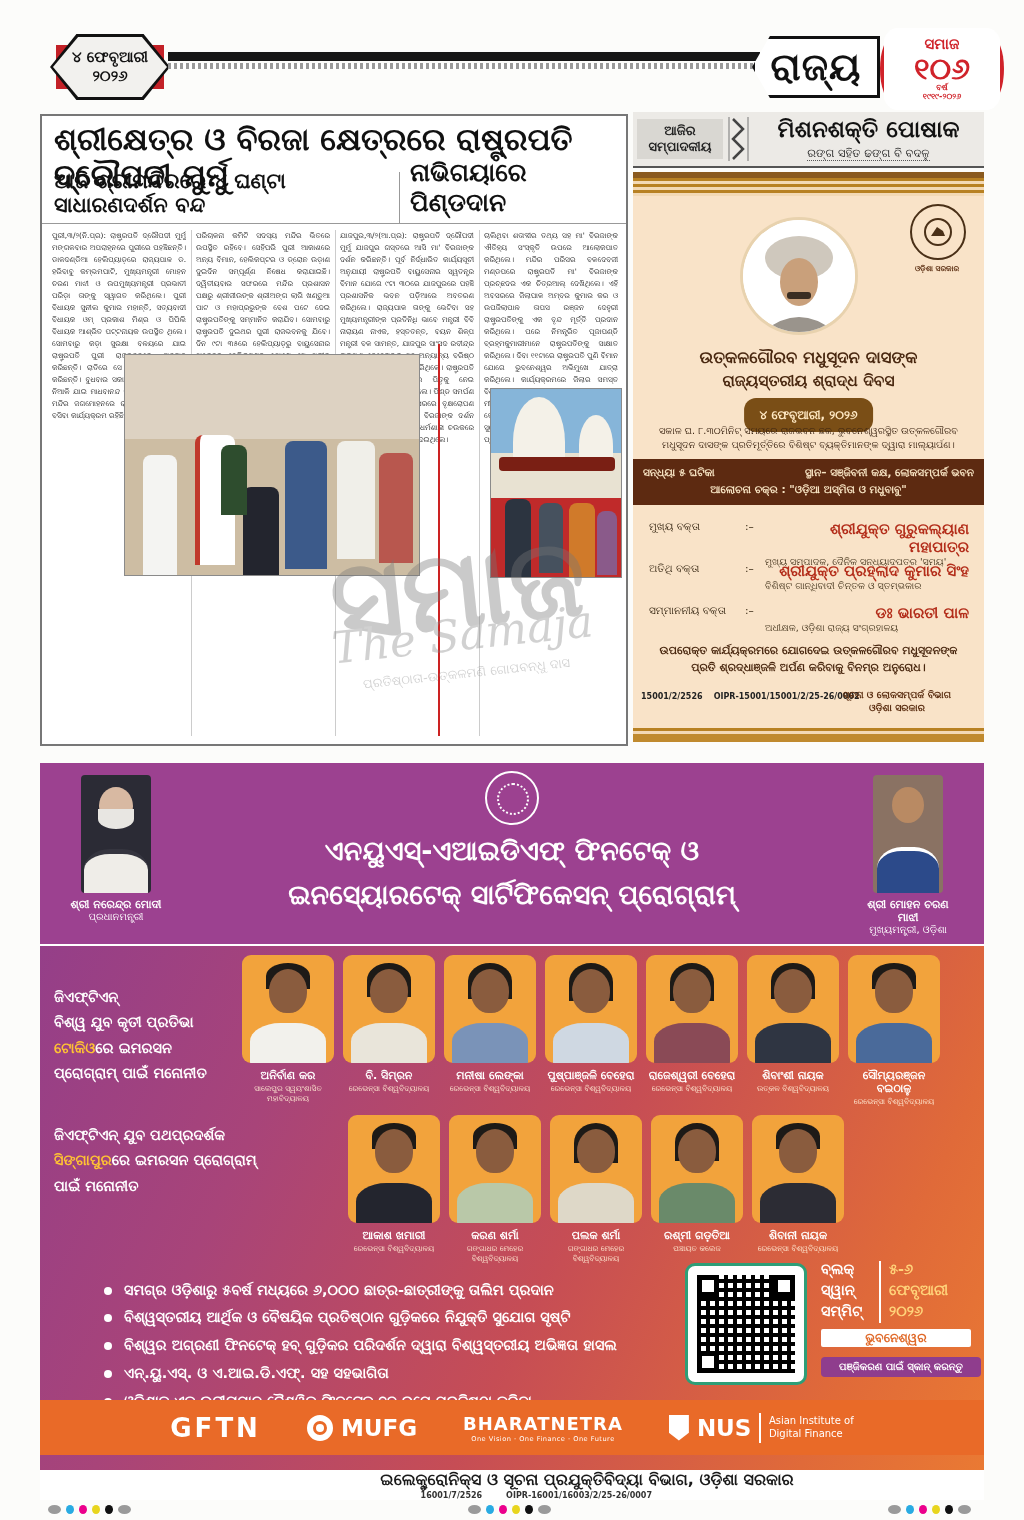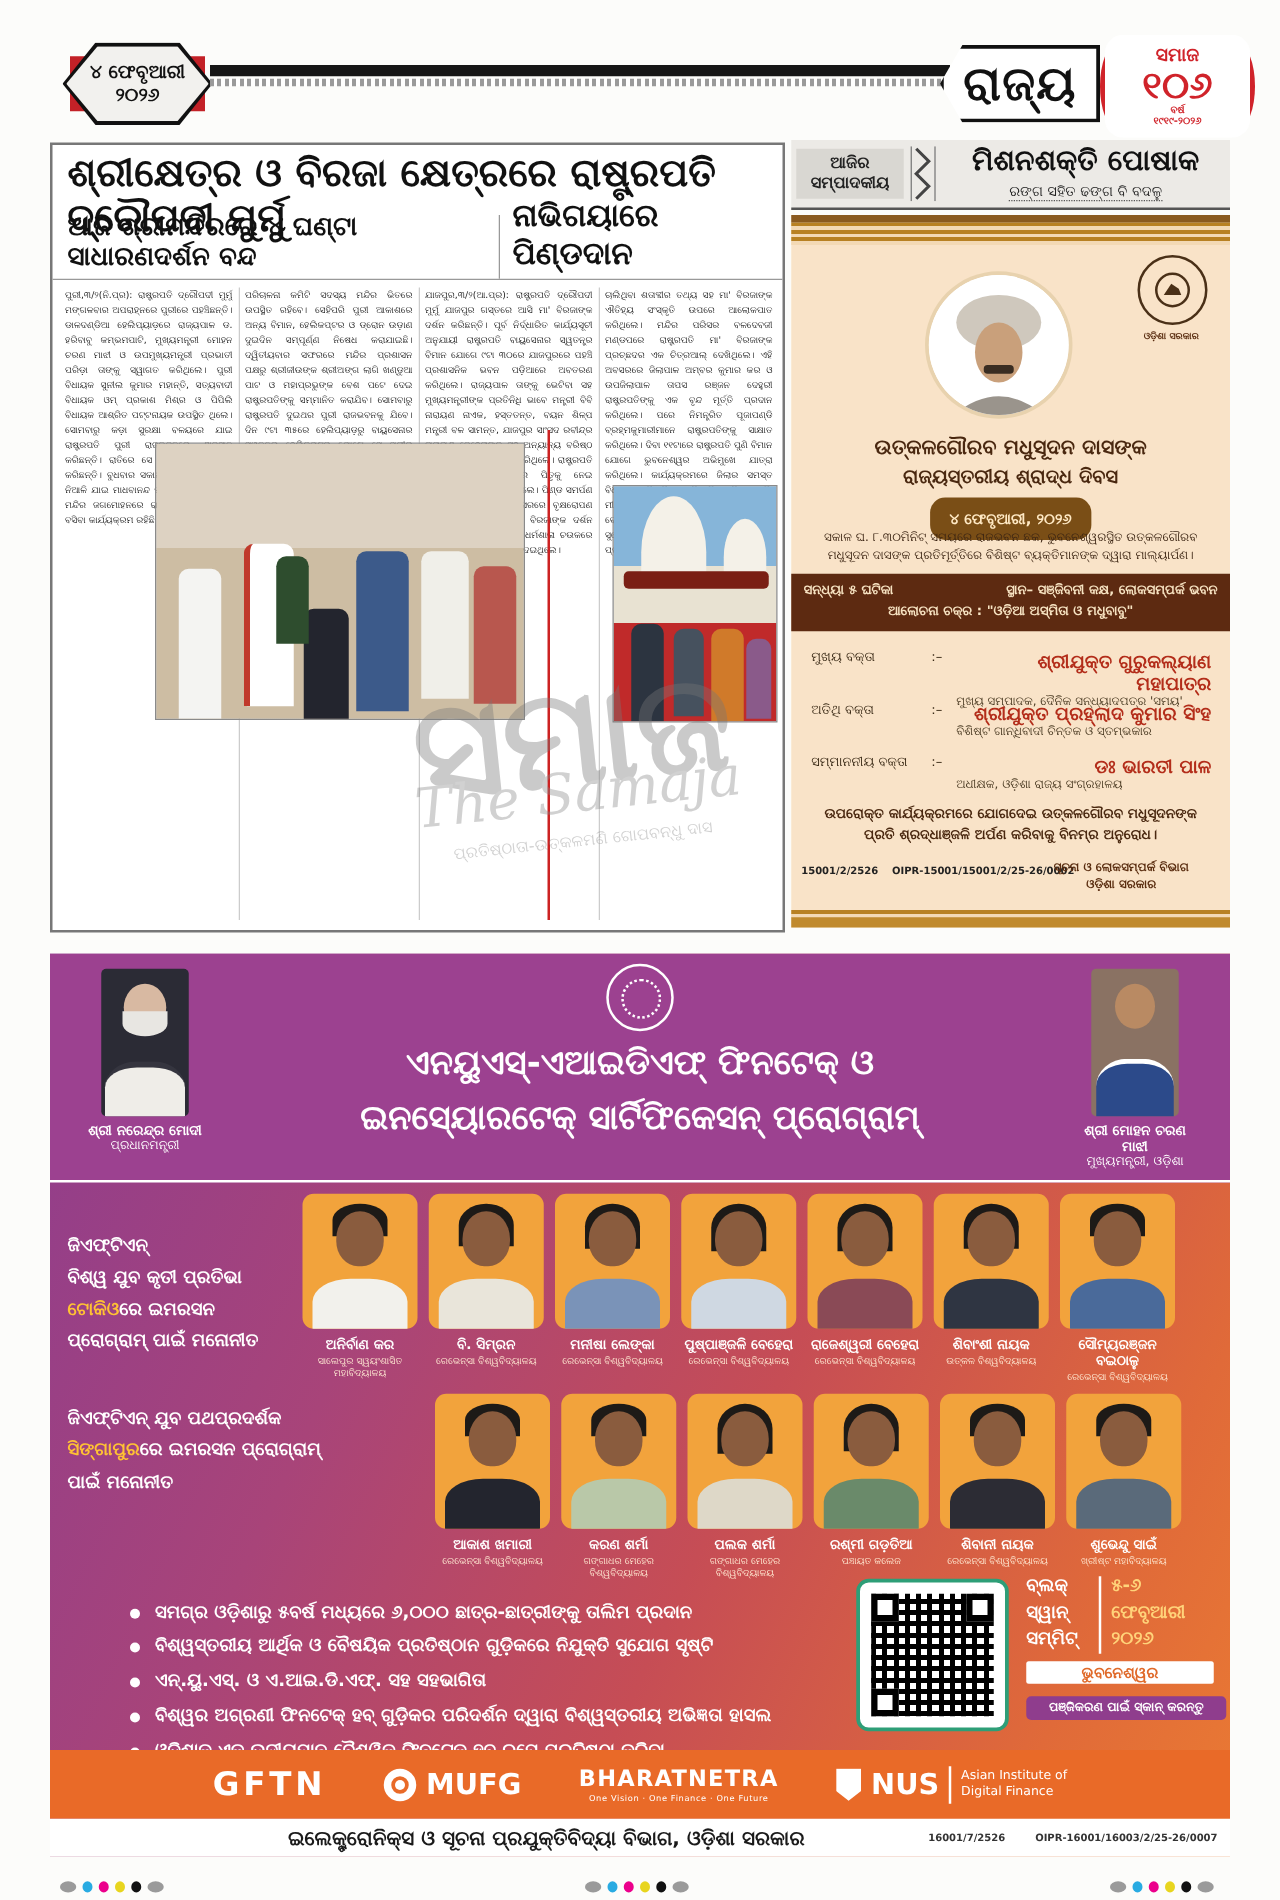--- a/index.html
+++ b/index.html
@@ -122,21 +122,21 @@
   .mufg-ic{width:26px;height:26px;border:6px solid #fff;border-radius:50%;position:relative;}
   .mufg-ic::after{content:"";position:absolute;left:3px;top:3px;width:8px;height:8px;border-radius:50%;background:#fff;}
   .lg-bn{text-align:center;}
   .lg-bn .t{font-size:18px;font-weight:bold;letter-spacing:1px;}
   .lg-bn .s{font-size:6.6px;letter-spacing:.5px;margin-top:1px;}
   .lg-nus{display:flex;align-items:center;gap:8px;}
   .nus-shield{width:20px;height:26px;background:#fff;clip-path:polygon(0 0,100% 0,100% 70%,50% 100%,0 70%);}
   .nus-word{font-size:23px;font-weight:bold;}
   .nus-div{width:1.5px;height:30px;background:#fff;}
   .nus-sub{font-size:10px;line-height:1.25;}
-  .fin-footer{position:absolute;left:0;top:692px;width:100%;height:30px;background:#fff;display:flex;align-items:center;}
+  .fin-footer{position:absolute;left:0;top:707px;width:100%;height:30px;background:#fff;display:flex;align-items:center;flex-direction:column;}
   .ff-text{flex:1;text-align:center;font-size:16px;font-weight:bold;color:#1a1a1a;padding-left:150px;}
   .ff-codes{width:300px;display:flex;gap:24px;font-size:8px;font-weight:bold;color:#333;justify-content:flex-end;padding-right:10px;}
 
   
   .regmarks{position:absolute;bottom:6px;display:flex;gap:5px;align-items:center;}
   .rdot{width:13px;height:9px;border-radius:50%;}
   .rg{background:#9a9a9a;} .rc{background:#29abe2;width:8px;} .rm{background:#ec008c;width:8px;}
   .ry{background:#e8d51e;width:8px;} .rk{background:#111;width:8px;}
 </style>
 </head>
@@ -425,36 +425,27 @@
       </div>
       <div class="pcell">
         <div class="pimg">
             <div class="phair"></div>
             <div class="phead"></div>
             <div class="ptorso" style="background:#2c2c34;"></div>
           </div>
         <div class="pname">ଶିବାନୀ ନାୟକ</div>
         <div class="pcoll">ରେଭେନ୍ସା ବିଶ୍ୱବିଦ୍ୟାଳୟ</div>
       </div>
-      <div class="pcell">
-        <div class="pimg">
-            <div class="phair"></div>
-            <div class="phead"></div>
-            <div class="ptorso" style="background:#5a6a7a;"></div>
-          </div>
-        <div class="pname">ଶୁଭେନ୍ଦୁ ସାଇଁ</div>
-        <div class="pcoll">ଖ୍ରୀଷ୍ଟ ମହାବିଦ୍ୟାଳୟ</div>
-      </div>
     </div>
 
     <ul class="bullets">
       <li>ସମଗ୍ର ଓଡ଼ିଶାରୁ ୫ବର୍ଷ ମଧ୍ୟରେ ୬,୦୦୦ ଛାତ୍ର-ଛାତ୍ରୀଙ୍କୁ ତାଲିମ ପ୍ରଦାନ</li>
       <li>ବିଶ୍ୱସ୍ତରୀୟ ଆର୍ଥିକ ଓ ବୈଷୟିକ ପ୍ରତିଷ୍ଠାନ ଗୁଡ଼ିକରେ ନିଯୁକ୍ତି ସୁଯୋଗ ସୃଷ୍ଟି</li>
+      <li>ବିଶ୍ୱର ଅଗ୍ରଣୀ ଫିନଟେକ୍ ହବ୍ ଗୁଡ଼ିକର ପରିଦର୍ଶନ ଦ୍ୱାରା ବିଶ୍ୱସ୍ତରୀୟ ଅଭିଜ୍ଞତା ହାସଲ</li>
       <li>ଏନ୍.ୟୁ.ଏସ୍. ଓ ଏ.ଆଇ.ଡି.ଏଫ୍. ସହ ସହଭାଗିତା</li>
-      <li>ବିଶ୍ୱର ଅଗ୍ରଣୀ ଫିନଟେକ୍ ହବ୍ ଗୁଡ଼ିକର ପରିଦର୍ଶନ ଦ୍ୱାରା ବିଶ୍ୱସ୍ତରୀୟ ଅଭିଜ୍ଞତା ହାସଲ</li>
       <li>ଓଡ଼ିଶାକୁ ଏକ ଉଦୀୟମାନ ବୈଶ୍ୱିକ ଫିନଟେକ୍ ହବ୍ ରୂପେ ପ୍ରତିଷ୍ଠା କରିବା</li>
     </ul>
 
     <div class="qrblock">
       <div class="qr">
         <div class="qrpat">
           <div class="qrc" style="left:0;top:0;"></div>
           <div class="qrc" style="right:0;top:0;"></div>
           <div class="qrc" style="left:0;bottom:0;"></div>
         </div>

